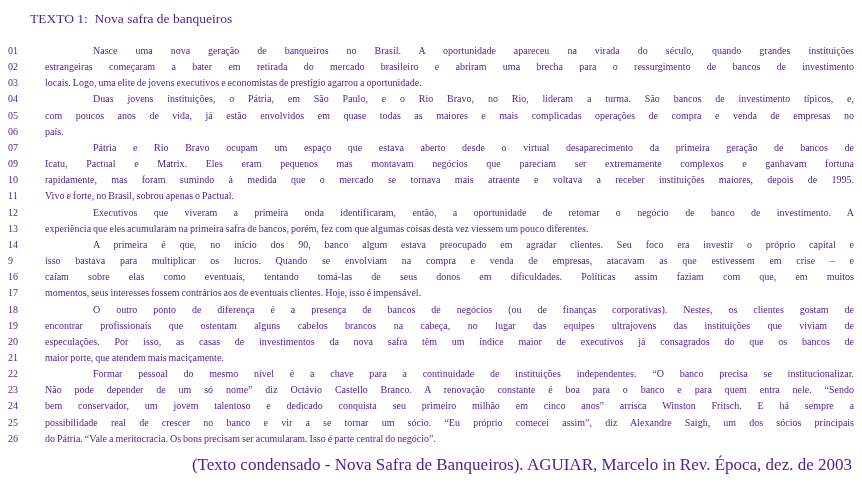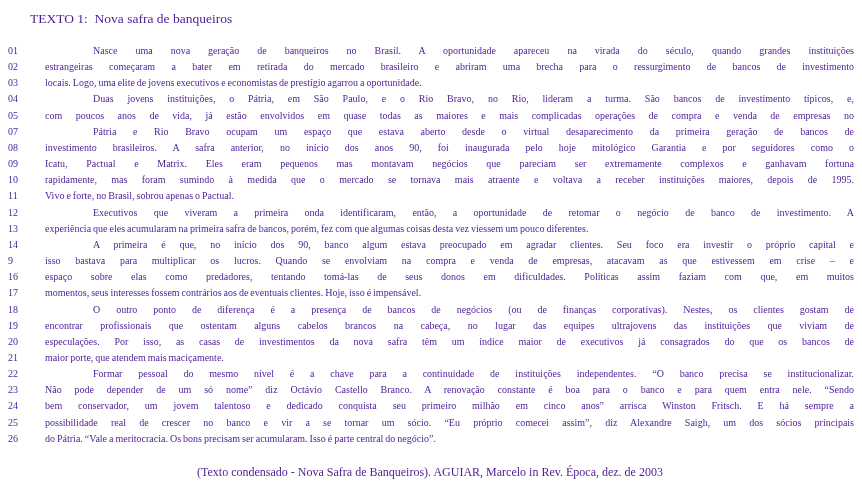--- a/index.html
+++ b/index.html
@@ -41,24 +41,24 @@
   }
   .line.para-end .txt {
     text-align-last: left;
   }
   .indent-spacer {
     display: inline-block;
     width: 48px;
     height: 1px;
   }
   .citation {
-    font-size: 12px;
+    font-size: 17px;
     line-height: 15px;
-    text-align: center;
-    margin-top: 18px;
+    text-align: right;
+    margin-top: 10px;
     padding-right: 2px;
   }
 </style>
 </head>
 <body>
 
 <div class="page">
   <div class="doc-title">TEXTO 1:  Nova safra de banqueiros</div>
 
   <div class="text-block" id="text-block">
@@ -80,30 +80,30 @@
     <div class="line">
       <span class="num">04</span>
       <span class="txt"><span class="indent-spacer"></span>Duas jovens instituições, o Pátria, em São Paulo, e o Rio Bravo, no Rio, lideram a turma. São bancos de investimento típicos, e,</span>
     </div>
 
     <div class="line">
       <span class="num">05</span>
       <span class="txt">com poucos anos de vida, já estão envolvidos em quase todas as maiores e mais complicadas operações de compra e venda de empresas no</span>
     </div>
 
+    <div class="line para-end">
+      <span class="num">06</span>
+      <span class="txt">país.</span>
+    </div>
 
     <div class="line">
       <span class="num">07</span>
       <span class="txt"><span class="indent-spacer"></span>Pátria e Rio Bravo ocupam um espaço que estava aberto desde o virtual desaparecimento da primeira geração de bancos de</span>
     </div>
 
-    <div class="line">
-      <span class="num">08</span>
-      <span class="txt">investimento brasileiros. A safra anterior, no início dos anos 90, foi inaugurada pelo hoje mitológico Garantia e por seguidores como o</span>
-    </div>
 
     <div class="line">
       <span class="num">09</span>
       <span class="txt">Icatu, Pactual e Matrix. Eles eram pequenos mas montavam negócios que pareciam ser extremamente complexos e ganhavam fortuna</span>
     </div>
 
     <div class="line">
       <span class="num">10</span>
       <span class="txt">rapidamente, mas foram sumindo à medida que o mercado se tornava mais atraente e voltava a receber instituições maiores, depois de 1995.</span>
     </div>
@@ -128,21 +128,21 @@
       <span class="txt"><span class="indent-spacer"></span>A primeira é que, no início dos 90, banco algum estava preocupado em agradar clientes. Seu foco era investir o próprio capital e</span>
     </div>
 
     <div class="line">
       <span class="num">9</span>
       <span class="txt">isso bastava para multiplicar os lucros. Quando se envolviam na compra e venda de empresas, atacavam as que estivessem em crise – e</span>
     </div>
 
     <div class="line">
       <span class="num">16</span>
-      <span class="txt">espaço sobre elas como predadores, tentando tomá-las de seus donos em dificuldades. Políticas assim faziam com que, em muitos</span>
+      <span class="txt">caíam sobre elas como eventuais, tentando tomá-las de seus donos em dificuldades. Políticas assim faziam com que, em muitos</span>
     </div>
 
     <div class="line para-end">
       <span class="num">17</span>
       <span class="txt">momentos, seus interesses fossem contrários aos de eventuais clientes. Hoje, isso é impensável.</span>
     </div>
 
     <div class="line">
       <span class="num">18</span>
       <span class="txt"><span class="indent-spacer"></span>O outro ponto de diferença é a presença de bancos de negócios (ou de finanças corporativas). Nestes, os clientes gostam de</span>

